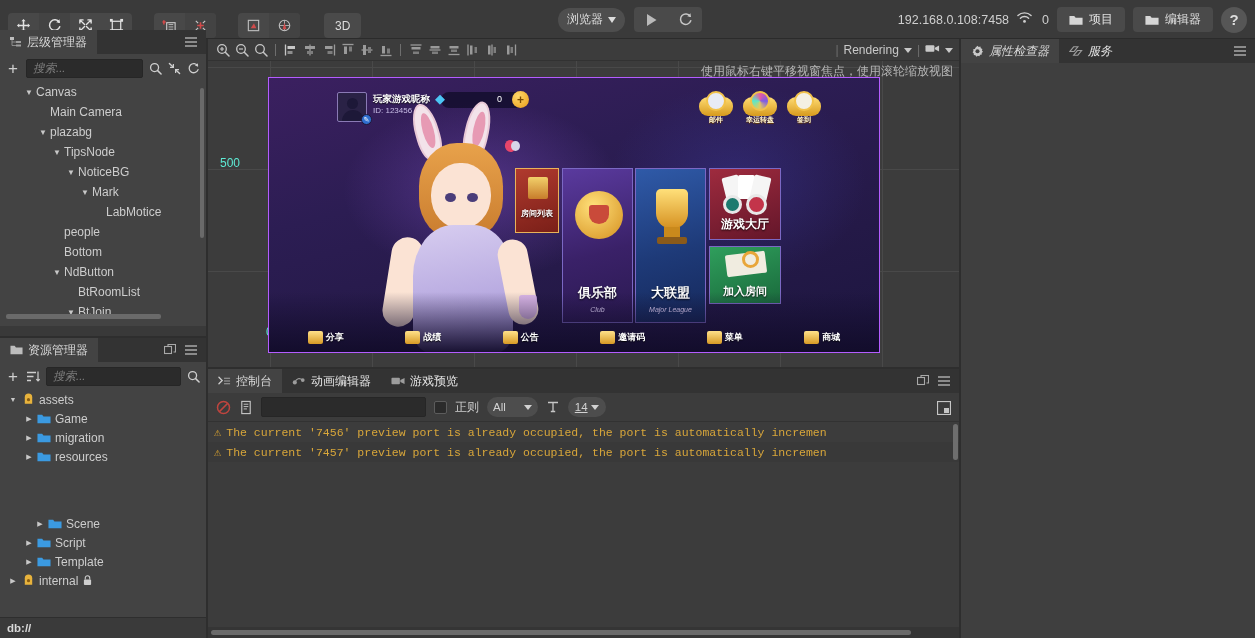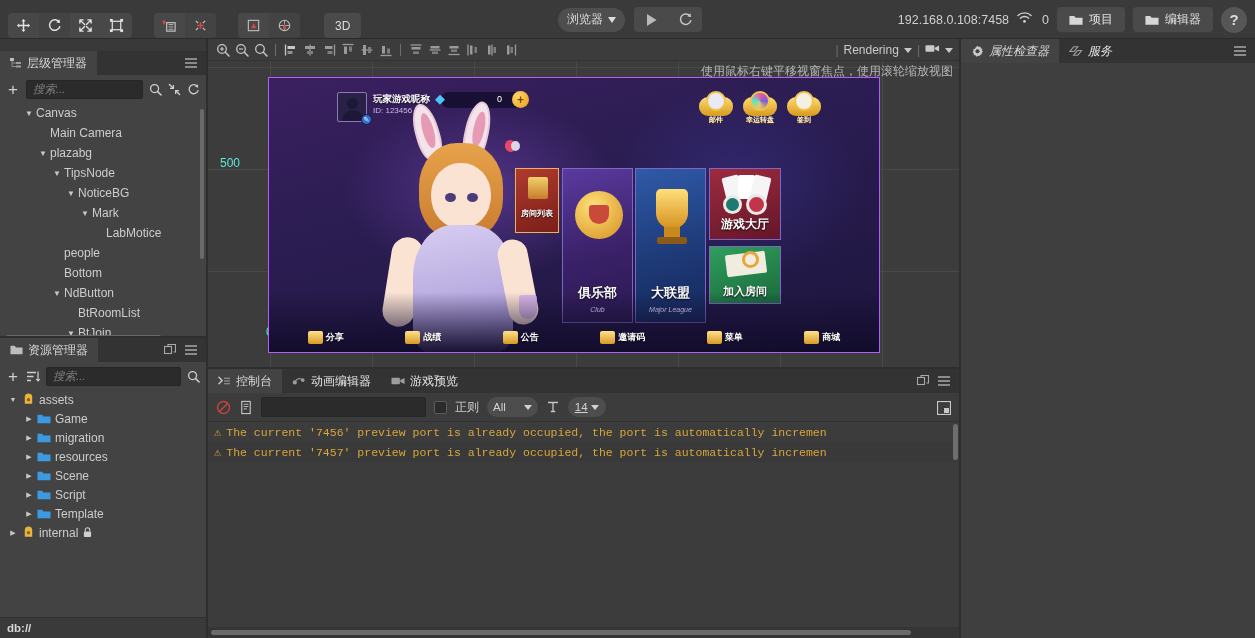--- a/index.html
+++ b/index.html
@@ -73,21 +73,21 @@
   }
   .ptab.active { background: #434343; color: #d8d8d8; }
   .ptab .tico { display: flex; align-items: center; }
   .ptab-right {
     position: absolute; right: 4px; top: 0; height: 24px;
     display: flex; align-items: center; gap: 8px; padding-right: 4px;
   }
   .ico-btn { color: #a9a9a9; cursor: pointer; display: flex; align-items: center; }
 
   
-  #hierarchy { left: 0; top: 51px; width: 206px; height: 296px; background: #434343; }
+  #hierarchy { left: 0; top: 30px; width: 206px; height: 296px; background: #434343; }
   .search-row {
     height: 28px; display: flex; align-items: center; gap: 6px; padding: 0 6px;
     background: #434343;
   }
   .plus-btn { color: #cfcfcf; font-size: 17px; cursor: pointer; line-height: 1; padding: 0 2px; }
   .search-box {
     flex: 1; height: 19px; background: #2b2b2b; border: 1px solid #262626;
     border-radius: 2px; display: flex; align-items: center; padding: 0 6px;
   }
   .search-box span { color: #7d7d7d; font-style: italic; font-size: 11.5px; }
@@ -568,21 +568,21 @@
         </div>
         <div class="asset-row" style="padding-left: 22px;">
           <span class="caret" style="font-size: 7px;">▶</span>
           <span style="width: 16px; display: flex; align-items: center; justify-content: center; flex: 0 0 auto;">
             <svg width="14" height="12" viewBox="0 0 15 12">
               <path d="M0.5 1.5 H5.5 L6.9 3.2 H14.5 V10.5 H0.5 Z" fill="#3b9ae1"></path>
             </svg>
           </span>
           <span style="margin-left: 3px;">resources</span>
         </div>
-        <div class="asset-row" style="padding-left: 22px;">
+        <div class="asset-row" style="padding-left: 33px; margin-top: 48px;">
           <span class="caret" style="font-size: 7px;">▶</span>
           <span style="width: 16px; display: flex; align-items: center; justify-content: center; flex: 0 0 auto;">
             <svg width="14" height="12" viewBox="0 0 15 12">
               <path d="M0.5 1.5 H5.5 L6.9 3.2 H14.5 V10.5 H0.5 Z" fill="#3b9ae1"></path>
             </svg>
           </span>
           <span style="margin-left: 3px;">Scene</span>
         </div>
         <div class="asset-row" style="padding-left: 22px;">
           <span class="caret" style="font-size: 7px;">▶</span>

